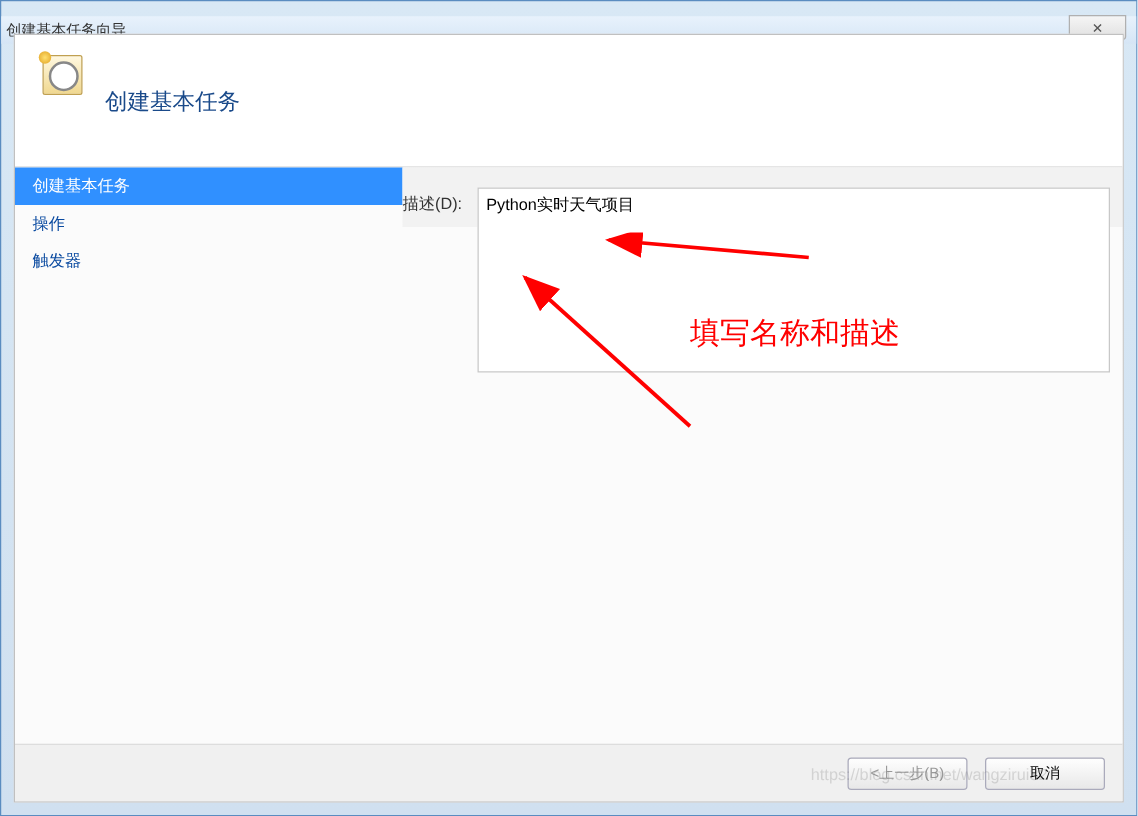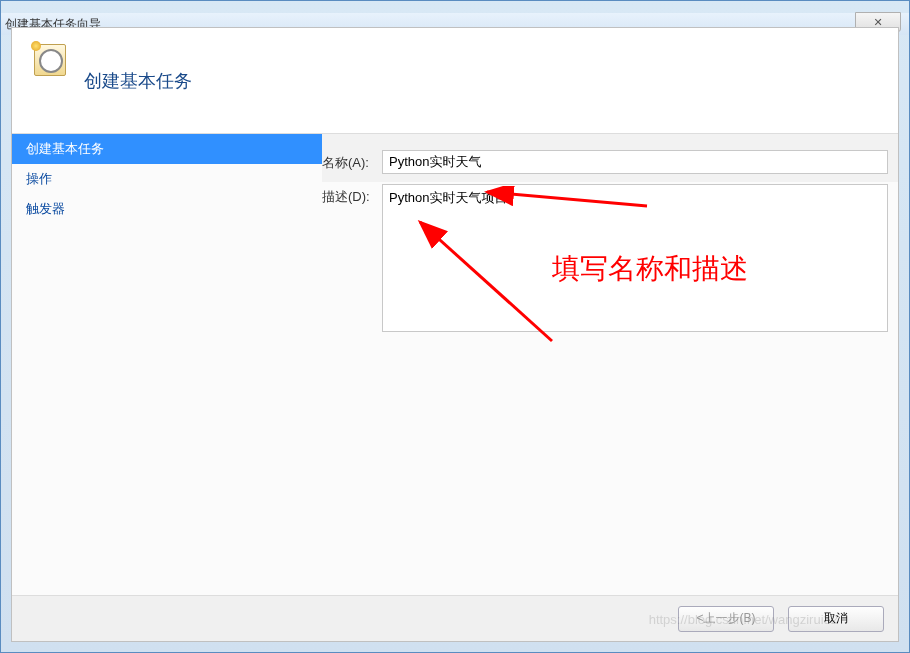--- a/index.html
+++ b/index.html
@@ -156,21 +156,21 @@
       border: 1px solid #c8c8c8;
       padding: 4px 6px;
       font-size: 13px;
       font-family: inherit;
       background: #fff;
       resize: none;
     }
     .annotation {
       position: absolute;
       color: #ff0000;
-      font-size: 28px;
+      font-size: 24px;
       pointer-events: none;
     }
     .annotation-text {
       top: 116px;
       left: 230px;
     }
     .arrow1 {
       position: absolute;
       pointer-events: none;
     }
@@ -241,24 +241,20 @@
         <div class="sidebar-item">
           <span>操作</span>
         </div>
         <div class="sidebar-item">
           <span>触发器</span>
         </div>
       </div>
 
       <div class="main-panel">
 
-        <div class="form-row">
-          <div class="form-label">名称(A):</div>
-          <input type="text" class="text-input" value="Python实时天气" style="">
-        </div>
 
         <div class="form-row">
           <div class="form-label">描述(D):</div>
           <textarea class="text-area" style="">Python实时天气项目</textarea>
         </div>
 
         <svg class="arrow1" style="top:52px;left:160px" width="170" height="30">
           <defs>
             <marker id="ah1" markerWidth="10" markerHeight="8" refX="9" refY="4" orient="auto">
               <polygon points="0 0, 10 4, 0 8" fill="#ff0000"></polygon>

